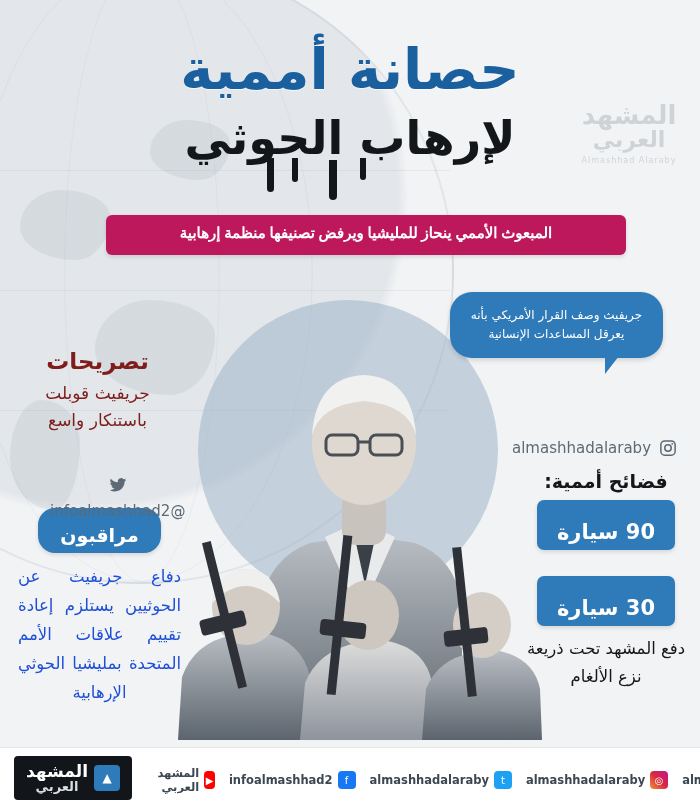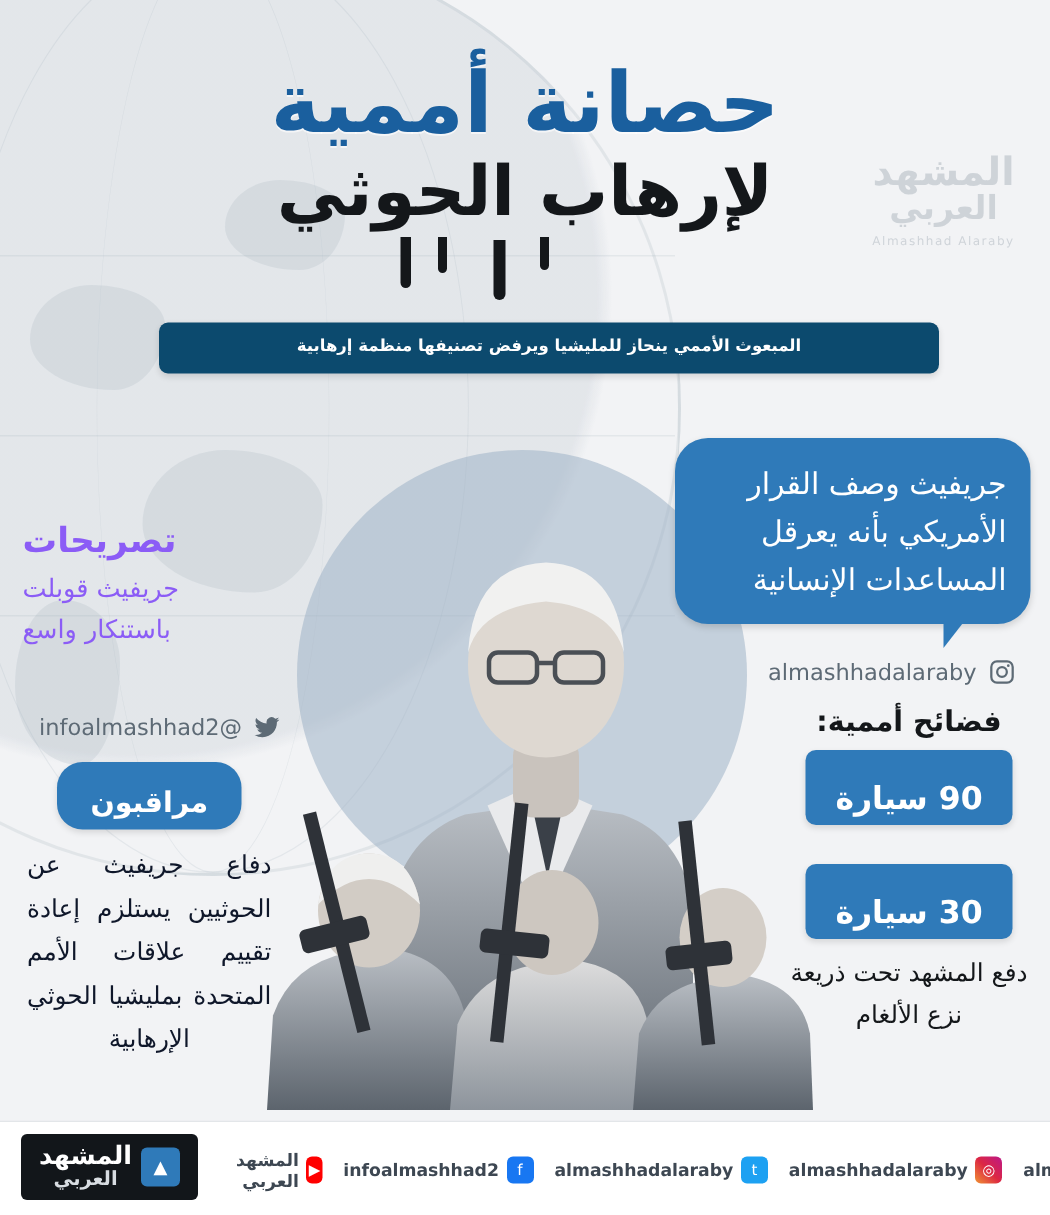--- a/index.html
+++ b/index.html
@@ -58,64 +58,65 @@
   
   .title1{
     position:absolute;top:42px;left:0;right:0;
     text-align:center;
     font-size:56px;font-weight:bold;color:#1a5f9e;
     letter-spacing:0;
     line-height:1;
     text-shadow:0 1px 0 rgba(255,255,255,.6);
   }
   .title2{
-    position:absolute;top:104px;left:0;right:0;
+    position:absolute;top:115px;left:0;right:0;
     text-align:center;
     font-size:46px;font-weight:bold;color:#14171a;
     line-height:1;
   }
   .drip{
     position:absolute;
     background:#14171a;
     border-radius:0 0 6px 6px;
   }
   
   .subbanner{
     position:absolute;
     left:106px;top:215px;width:492px;
-    background:#0c4a6e;
+    background:#be185d;
     color:#fff;
     border-radius:6px;
     padding:8px 14px 10px;
     text-align:center;
-    font-size:11px;line-height:1.45;font-weight:bold;
+    font-size:15px;line-height:1.45;font-weight:bold;
     box-shadow:0 2px 4px rgba(0,0,0,.12);
+    font-family:Liberation Serif, serif;
   }
   
   .bubble{
     position:absolute;
     left:450px;top:292px;width:205px;
     background:#2f7ab9;color:#fff;
     border-radius:22px;
-    padding:14px 16px;
-    font-size:20px;line-height:1.6;
-    text-align:right;
+    padding:14px 4px;
+    font-size:12px;line-height:1.6;
+    text-align:center;
     box-shadow:0 2px 5px rgba(0,0,0,.15);
   }
   .bubble:after{
     content:"";position:absolute;
     bottom:-16px;right:44px;
     border-width:18px 14px 0 0;
     border-style:solid;
     border-color:#2f7ab9 transparent transparent transparent;
   }
   
   .statements{
     position:absolute;right:520px;top:348px;width:165px;
-    text-align:left;color:#8b5cf6;
+    text-align:center;color:#7f1d1d;
   }
   .statements .head{
     font-size:23px;font-weight:bold;margin-bottom:6px;
   }
   .statements .body{
     font-size:17px;line-height:1.6;
   }
   
   .observers{
     position:absolute;left:12px;top:508px;width:175px;text-align:center;
@@ -123,21 +124,21 @@
   .pill{
     display:inline-block;
     background:#2f7ab9;color:#fff;
     border-radius:17px;
     padding:16px 22px 7px;
     font-size:19px;font-weight:bold;
     box-shadow:0 2px 4px rgba(0,0,0,.12);
   }
   .observers .body{
     margin-top:10px;
-    font-size:16.5px;line-height:1.75;color:#0f172a;
+    font-size:16.5px;line-height:1.75;color:#1d4ed8;
     text-align:justify;
     text-align-last:center;
     padding:0 6px;
   }
   
   .scandals{
     position:absolute;right:8px;top:470px;width:172px;text-align:center;
   }
   .scandals .head{
     font-size:19px;font-weight:bold;color:#14171a;margin-bottom:8px;text-align:center;
@@ -156,21 +157,21 @@
   .chip{
     position:absolute;
     display:flex;align-items:center;gap:7px;
     color:#5d6a75;font-size:15px;
   }
   .chip .ic{
     width:20px;height:20px;flex:0 0 auto;
     display:inline-flex;align-items:center;justify-content:center;
     color:#5d6a75;
   }
-  #chip-twitter{left:26px;top:475px;}
+  #chip-twitter{left:50px;top:475px;flex-direction:column;}
   #chip-instagram{left:512px;top:438px;}
   
   .wm-logo{
     position:absolute;right:16px;top:92px;width:110px;height:86px;
     opacity:.30;
     color:#7f8d99;
     text-align:center;
   }
   .wm-logo .l1{font-size:26px;font-weight:bold;line-height:1;margin-top:10px;}
   .wm-logo .l2{font-size:22px;font-weight:bold;line-height:1.1;}

